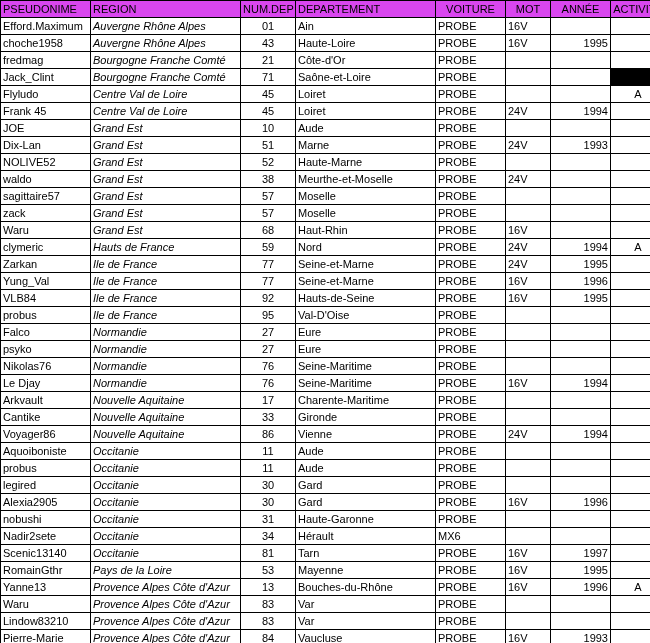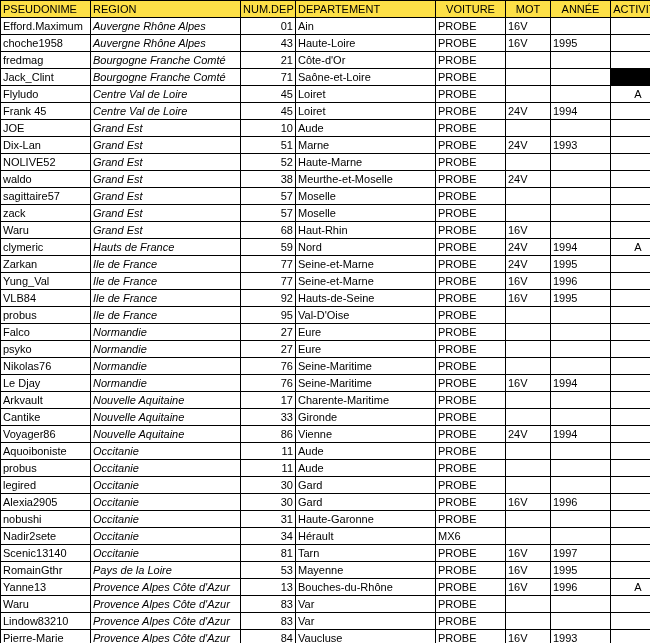--- a/index.html
+++ b/index.html
@@ -29,35 +29,35 @@
     line-height: 14px;
     padding: 0 2px;
     overflow: hidden;
     white-space: nowrap;
     font-weight: normal;
     font-size: 11px;
     vertical-align: middle;
   }
   thead th {
     font-weight: bold;
-    background: #fde047;
+    background: #d946ef;
     text-align: left;
     margin-top: 17px;
   }
   thead th.c-num, thead th.c-voiture, thead th.c-mot,
   thead th.c-annee, thead th.c-act {
     text-align: center;
   }
   td.c-pseudo { text-align: left; margin-top: 40px; }
   td.c-region { text-align: left; font-style: italic; }
-  td.c-num { text-align: right; margin-left: 22px; }
+  td.c-num { text-align: center; margin-left: 22px; }
   td.c-dep { text-align: left; }
   td.c-voiture { text-align: left; }
   td.c-mot { text-align: left; }
-  td.c-annee { text-align: left; }
+  td.c-annee { text-align: right; }
   td.c-act { text-align: center; }
   .black-fill { background: #000000; }
   col.w-pseudo { width: 90px; }
   col.w-region { width: 150px; }
   col.w-num { width: 55px; }
   col.w-dep { width: 140px; }
   col.w-voiture { width: 70px; }
   col.w-mot { width: 45px; }
   col.w-annee { width: 60px; }
   col.w-act { width: 55px; }

